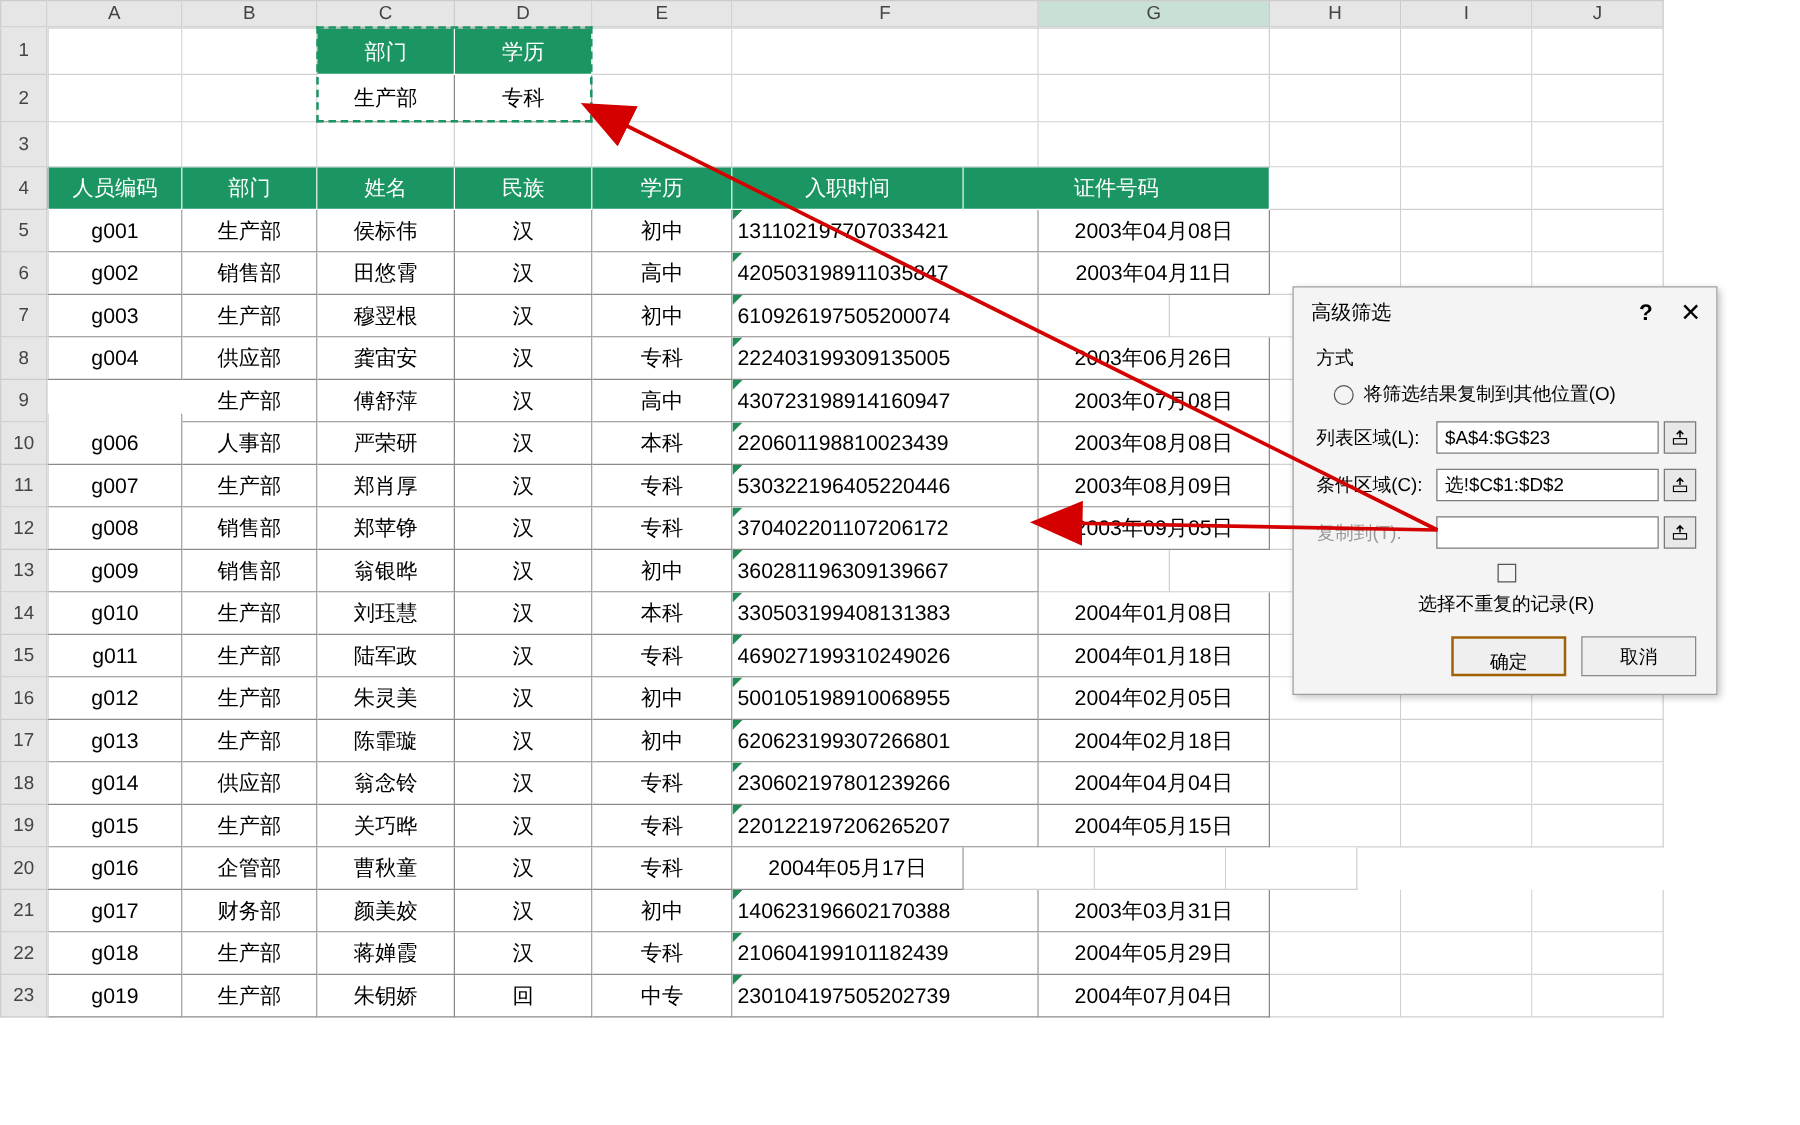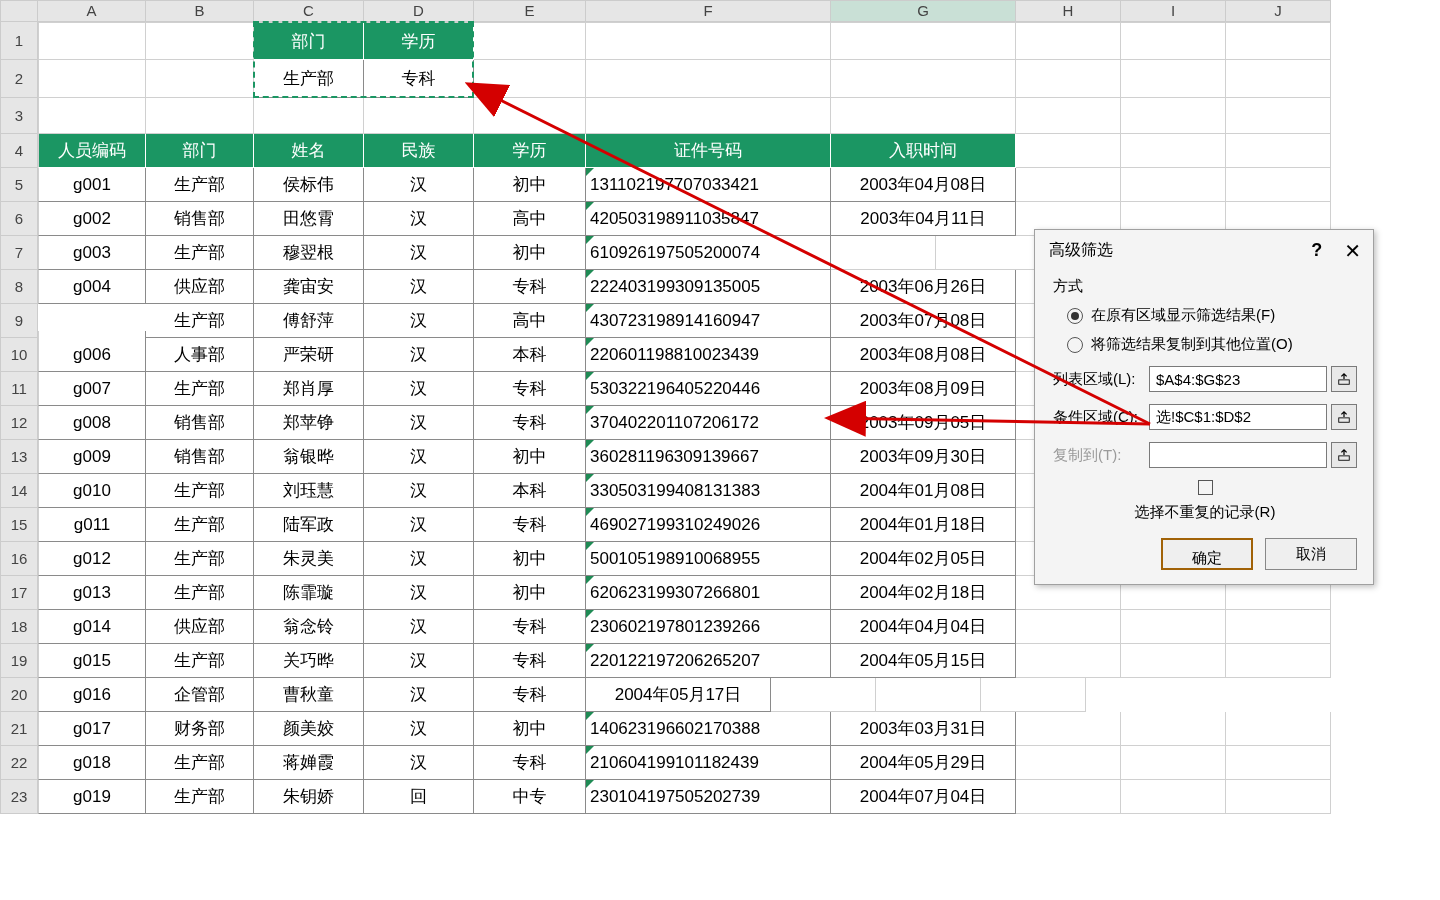--- a/index.html
+++ b/index.html
@@ -239,22 +239,22 @@
       <div class="cell " style="width: 105px; height: 100%;"></div>
       <div class="cell " style="width: 105px; height: 100%;"></div>
       <div class="cell " style="width: 105px; height: 100%;"></div>
     </div>
     <div class="row" style="height: 34px;">
       <div class="cell hcell" style="width: 108px; height: 100%;">人员编码</div>
       <div class="cell hcell" style="width: 108px; height: 100%;">部门</div>
       <div class="cell hcell" style="width: 110px; height: 100%;">姓名</div>
       <div class="cell hcell" style="width: 110px; height: 100%;">民族</div>
       <div class="cell hcell" style="width: 112px; height: 100%;">学历</div>
+      <div class="cell hcell" style="width: 185px; height: 100%;">入职时间</div>
       <div class="cell hcell" style="width: 245px; height: 100%;">证件号码</div>
-      <div class="cell hcell" style="width: 185px; height: 100%;">入职时间</div>
       <div class="cell " style="width: 105px; height: 100%;"></div>
       <div class="cell " style="width: 105px; height: 100%;"></div>
       <div class="cell " style="width: 105px; height: 100%;"></div>
     </div>
     <div class="row" style="height: 34px;">
       <div class="cell tcell" style="width: 108px; height: 100%;">g001</div>
       <div class="cell tcell" style="width: 108px; height: 100%;">生产部</div>
       <div class="cell tcell" style="width: 110px; height: 100%;">侯标伟</div>
       <div class="cell tcell" style="width: 110px; height: 100%;">汉</div>
       <div class="cell tcell" style="width: 112px; height: 100%;">初中</div>
@@ -347,21 +347,20 @@
       <div class="cell" style="width: 105px; height: 100%;"></div>
       <div class="cell" style="width: 105px; height: 100%;"></div>
     </div>
     <div class="row" style="height: 34px;">
       <div class="cell tcell" style="width: 108px; height: 100%;">g009</div>
       <div class="cell tcell" style="width: 108px; height: 100%;">销售部</div>
       <div class="cell tcell" style="width: 110px; height: 100%;">翁银晔</div>
       <div class="cell tcell" style="width: 110px; height: 100%;">汉</div>
       <div class="cell tcell" style="width: 112px; height: 100%;">初中</div>
       <div class="cell tcell left mark" style="width: 245px; height: 100%;">360281196309139667</div>
-      <div class="cell tcell" style="width: 185px; height: 100%;">2003年09月30日</div>
       <div class="cell" style="width: 105px; height: 100%;"></div>
       <div class="cell" style="width: 105px; height: 100%;"></div>
       <div class="cell" style="width: 105px; height: 100%;"></div>
     </div>
     <div class="row" style="height: 34px;">
       <div class="cell tcell" style="width: 108px; height: 100%;">g010</div>
       <div class="cell tcell" style="width: 108px; height: 100%;">生产部</div>
       <div class="cell tcell" style="width: 110px; height: 100%;">刘珏慧</div>
       <div class="cell tcell" style="width: 110px; height: 100%;">汉</div>
       <div class="cell tcell" style="width: 112px; height: 100%;">本科</div>
@@ -486,24 +485,20 @@
   <div class="dlg-title">
     <span class="t">高级筛选</span>
     <span class="icons">
       <span class="qmark">?</span>
       <span class="xmark">✕</span>
     </span>
   </div>
   <div class="dlg-body">
     <div class="grpLabel">方式</div>
     <div class="radio-row">
-      <span class="radio checked"></span>
-      <span>在原有区域显示筛选结果(F)</span>
-    </div>
-    <div class="radio-row">
       <span class="radio"></span>
       <span>将筛选结果复制到其他位置(O)</span>
     </div>
 
     <div class="field-row">
       <span class="lbl">列表区域(L):</span>
       <span class="txt">$A$4:$G$23</span>
       <span class="refbtn">
         <svg viewBox="0 0 16 16">
             <rect x="2" y="9" width="12" height="5" fill="none" stroke="#000"></rect>

